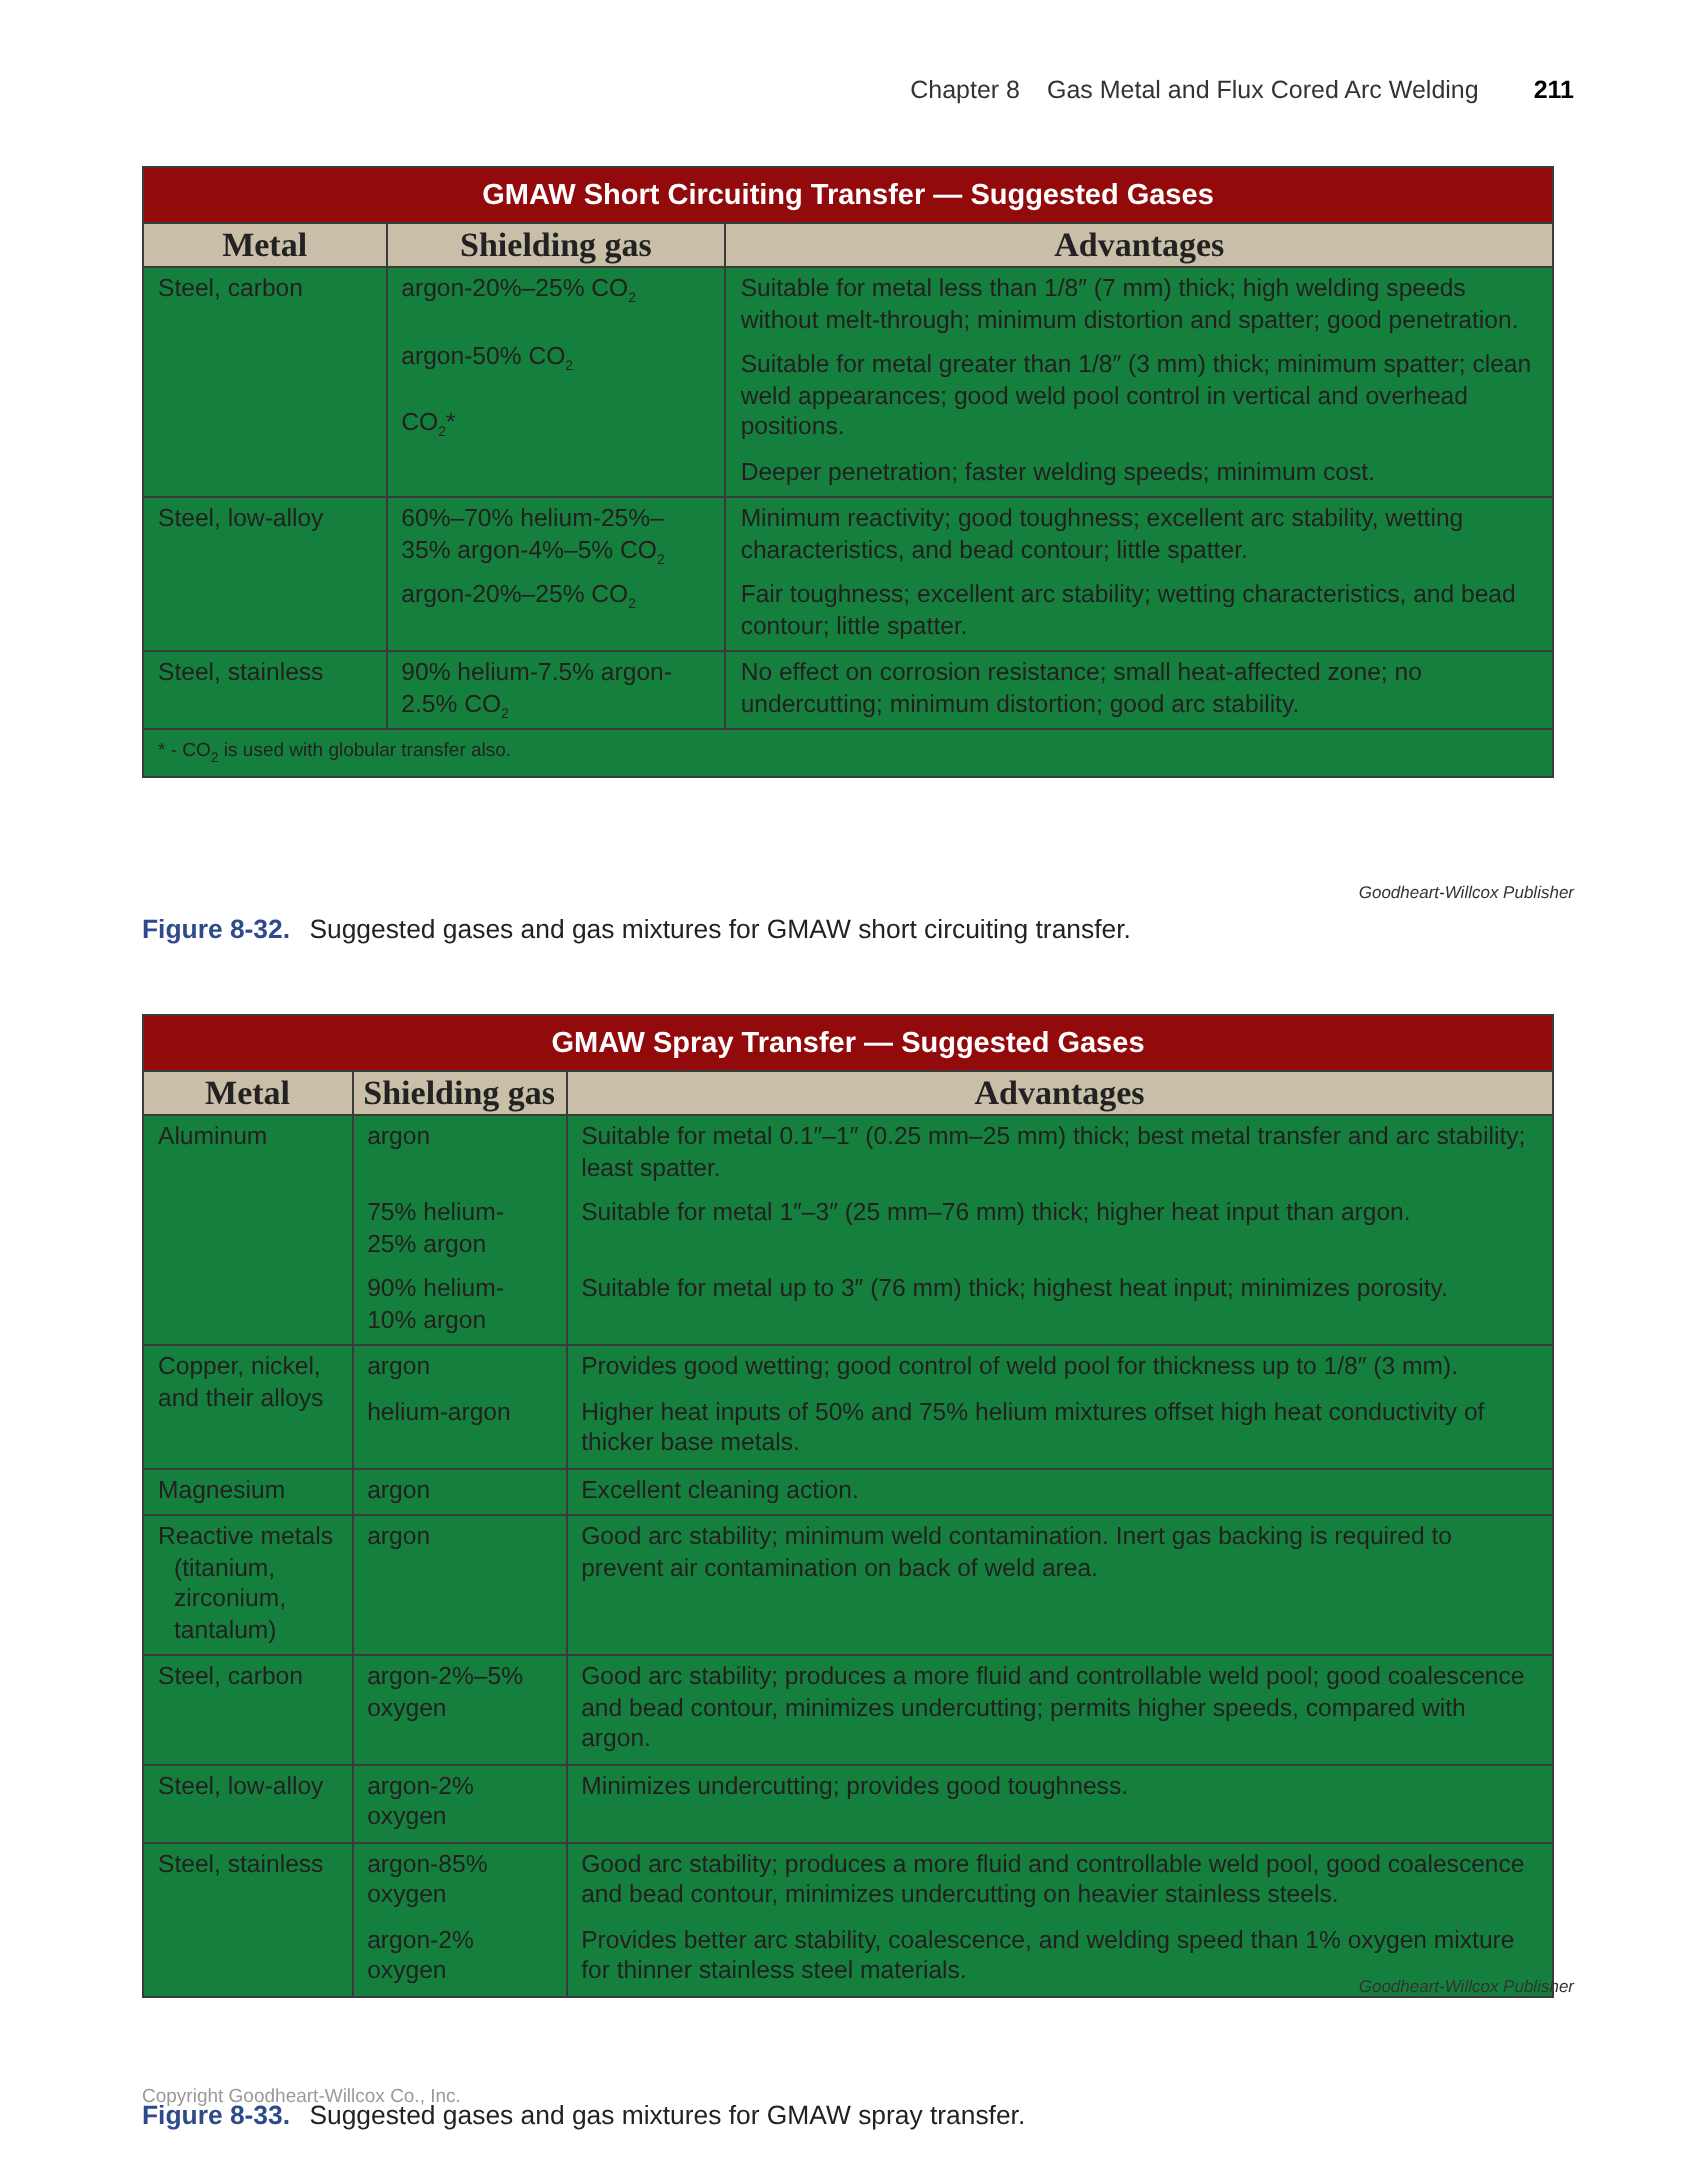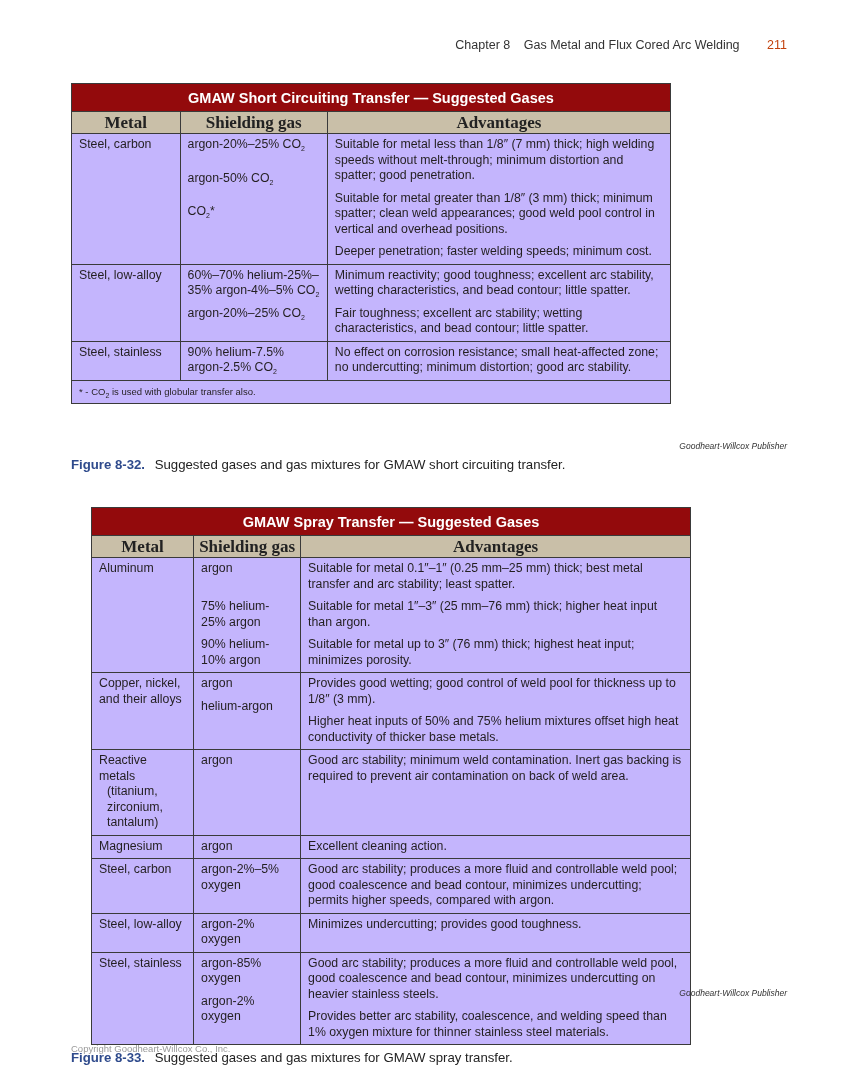--- a/index.html
+++ b/index.html
@@ -1,35 +1,35 @@
 <!DOCTYPE html>
 <html><head>
 <meta charset="utf-8">
 <style>
   * { box-sizing: border-box; margin: 0; padding: 0; }
   html, body { width: 849px; height: 1087px; background: #ffffff; }
   body { position: relative; font-family: "Liberation Sans", sans-serif; color: #231f20; overflow: hidden; }
 
   .running-head { position: absolute; top: 38px; right: 62px; font-size: 12.5px; color: #333; }
   .running-head .chap { margin-right: 10px; }
-  .running-head .pnum { font-weight: normal; margin-left: 24px; color: #c2410c; }
-
-  table.gas { position: absolute; left: 71px; width: 600px; border-collapse: collapse; background: #c4b5fd; font-size: 12.3px; line-height: 15.5px; }
+  .running-head .pnum { font-weight: bold; margin-left: 24px; color: #000000; }
+
+  table.gas { position: absolute; left: 71px; width: 706px; border-collapse: collapse; background: #15803d; font-size: 12.3px; line-height: 15.5px; }
   table.gas td, table.gas th { border: 1.5px solid #3a3a3a; vertical-align: top; }
   table.gas th.title { background: #930a0c; color: #fff; font-size: 14.5px; font-weight: bold; text-align: center; height: 28px; vertical-align: middle; padding-top: 2px; }
   table.gas th.col { background: #c9bfa8; color: #222; font-size: 17px; font-weight: bold; text-align: center; height: 22px; vertical-align: middle; font-family: Liberation Serif, serif; }
   table.gas td { padding: 3px 7px 4px 7px; }
   .sub { display: block; }
   .sub + .sub { margin-top: 7px; }
   sub { font-size: 7px; vertical-align: -3px; line-height: 0; }
   .indent { padding-left: 8px; display: block; }
   td.foot { font-size: 9.5px; height: 21px; vertical-align: middle; }
 
   #t1 { top: 83px; }
-  #t2 { top: 507px; margin-left: 20px; }
+  #t2 { top: 507px; }
   #t1 col.c1 { width: 123px; } #t1 col.c2 { width: 172px; } #t1 col.c3 { width: 421px; }
   #t2 col.c1 { width: 105px; } #t2 col.c2 { width: 101px; } #t2 col.c3 { width: 510px; }
 
   .credit { position: absolute; right: 62px; font-size: 8.5px; font-style: italic; color: #333; }
   .caption { position: absolute; left: 71px; font-size: 13.2px; color: #222; }
   .caption .fig { color: #2e4a8c; font-weight: bold; margin-right: 6px; }
   .copyright { position: absolute; left: 71px; top: 1043px; font-size: 9.5px; color: #9a9a9a; }
 </style>
 </head>
 <body>
@@ -133,38 +133,38 @@
     <td>
       <span class="sub">argon</span>
       <span class="sub">helium-argon</span>
     </td>
     <td>
       <span class="sub">Provides good wetting; good control of weld pool for thickness up to 1/8″ (3 mm).</span>
       <span class="sub">Higher heat inputs of 50% and 75% helium mixtures offset high heat conductivity of thicker base metals.</span>
     </td>
   </tr>
   <tr>
+    <td>Magnesium</td>
+    <td>
+          <span class="sub">argon</span>
+        </td>
+    <td>
+          <span class="sub">Excellent cleaning action.</span>
+        </td>
+  </tr>
+  <tr>
     <td>
       <span class="sub">Reactive metals</span>
       <span class="indent" style="width:80px">(titanium, zirconium, tantalum)</span>
     </td>
     <td>
           <span class="sub">argon</span>
         </td>
     <td>
           <span class="sub">Good arc stability; minimum weld contamination. Inert gas backing is required to prevent air contamination on back of weld area.</span>
-        </td>
-  </tr>
-  <tr>
-    <td>Magnesium</td>
-    <td>
-          <span class="sub">argon</span>
-        </td>
-    <td>
-          <span class="sub">Excellent cleaning action.</span>
         </td>
   </tr>
   <tr>
     <td>Steel, carbon</td>
     <td>
           <span class="sub" style="width:92px">argon-2%–5% oxygen</span>
         </td>
     <td>
           <span class="sub">Good arc stability; produces a more fluid and controllable weld pool; good coalescence and bead contour, minimizes undercutting; permits higher speeds, compared with argon.</span>
         </td>

